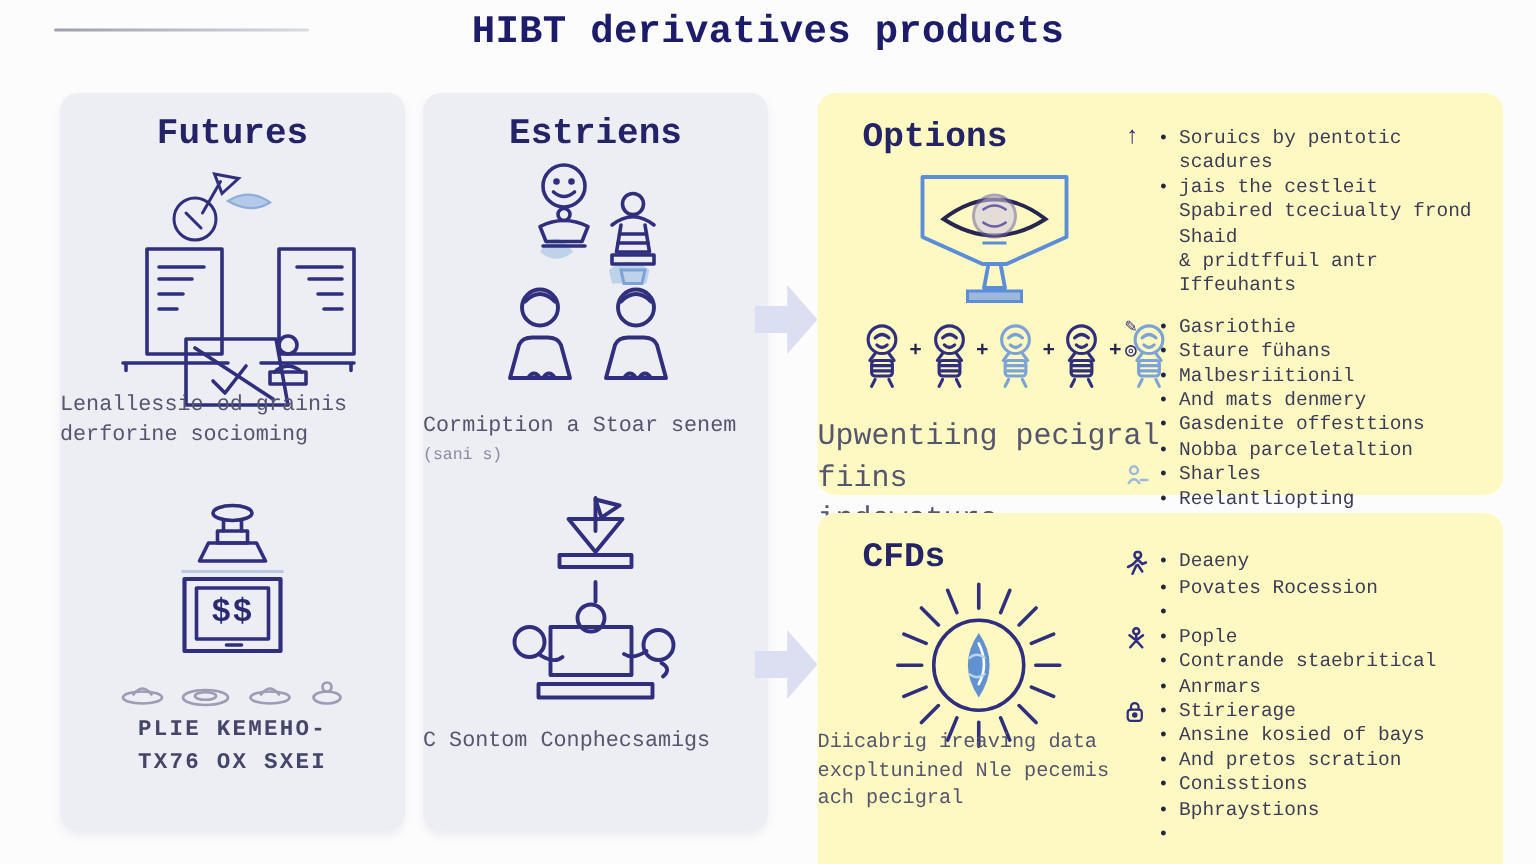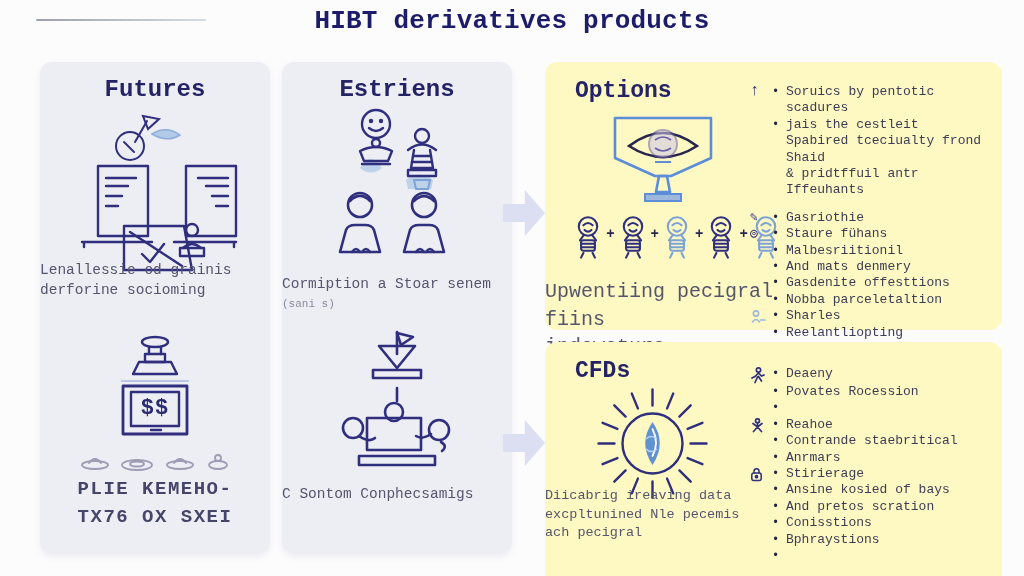--- a/index.html
+++ b/index.html
@@ -19,21 +19,21 @@
   #panel-futures{left:40px;top:62px;width:230px;height:492px;}
   #panel-estriens{left:282px;top:62px;width:230px;height:492px;}
   #panel-options{left:545px;top:62px;width:457px;height:268px;}
   #panel-cfds{left:545px;top:342px;width:457px;height:234px;border-radius:12px 12px 0 0;}
   .panel h2{position:absolute;margin:0;color:#232366;font-weight:800;}
   .ph-center{left:0;width:100%;text-align:center;top:14px;font-size:24px;}
   .ph-left{left:30px;top:16px;font-size:23px;}
   .cap{position:absolute;text-align:left;color:#55556e;font-size:14.5px;line-height:1.38;}
   .cap-sub{display:block;font-size:11px;color:#8a8aa0;margin-top:3px;}
   .glyphcap{position:absolute;text-align:center;color:#45456a;font-weight:700;
-            font-size:19px;letter-spacing:1.5px;line-height:1.45;}
+            font-size:15px;letter-spacing:1.5px;line-height:1.45;}
   
   .flow-arrow{width:42px;height:50px;background:#dcdff2;
       clip-path:polygon(0 32%,52% 32%,52% 4%,100% 50%,52% 96%,52% 68%,0 68%);}
   #arrow1{left:503px;top:188px;}
   #arrow2{left:503px;top:418px;}
   
   .blist{position:absolute;width:250px;}
   .brow{display:flex;align-items:flex-start;min-height:16.4px;}
   .bicon{width:22px;flex:0 0 22px;text-align:left;font-size:13px;line-height:16px;
          color:#2f2f7d;font-weight:700;}
@@ -388,21 +388,21 @@
       <div class="brow">
         <span class="bicon">
           <svg width="15" height="15" viewBox="0 0 15 15">
             <g fill="none" stroke="#2f2f7d" stroke-width="1.7" stroke-linecap="round">
               <circle cx="7.5" cy="2.8" r="2"></circle>
                 <path d="M3,5.5 L7.5,9 L12,5.5 M7.5,9 L3.5,13.5 M7.5,9 L11.5,13.5 M7.5,5.5 V9"></path>
             </g>
           </svg>
         </span>
         <span class="bdot"></span>
-        <span class="btxt">Reahoe</span>
+        <span class="btxt">Pople</span>
       </div>
       <div class="brow">
         <span class="bicon"></span>
         <span class="bdot"></span>
         <span class="btxt">Contrande staebritical</span>
       </div>
       <div class="brow">
         <span class="bicon"></span>
         <span class="bdot"></span>
         <span class="btxt">Anrmars</span>

